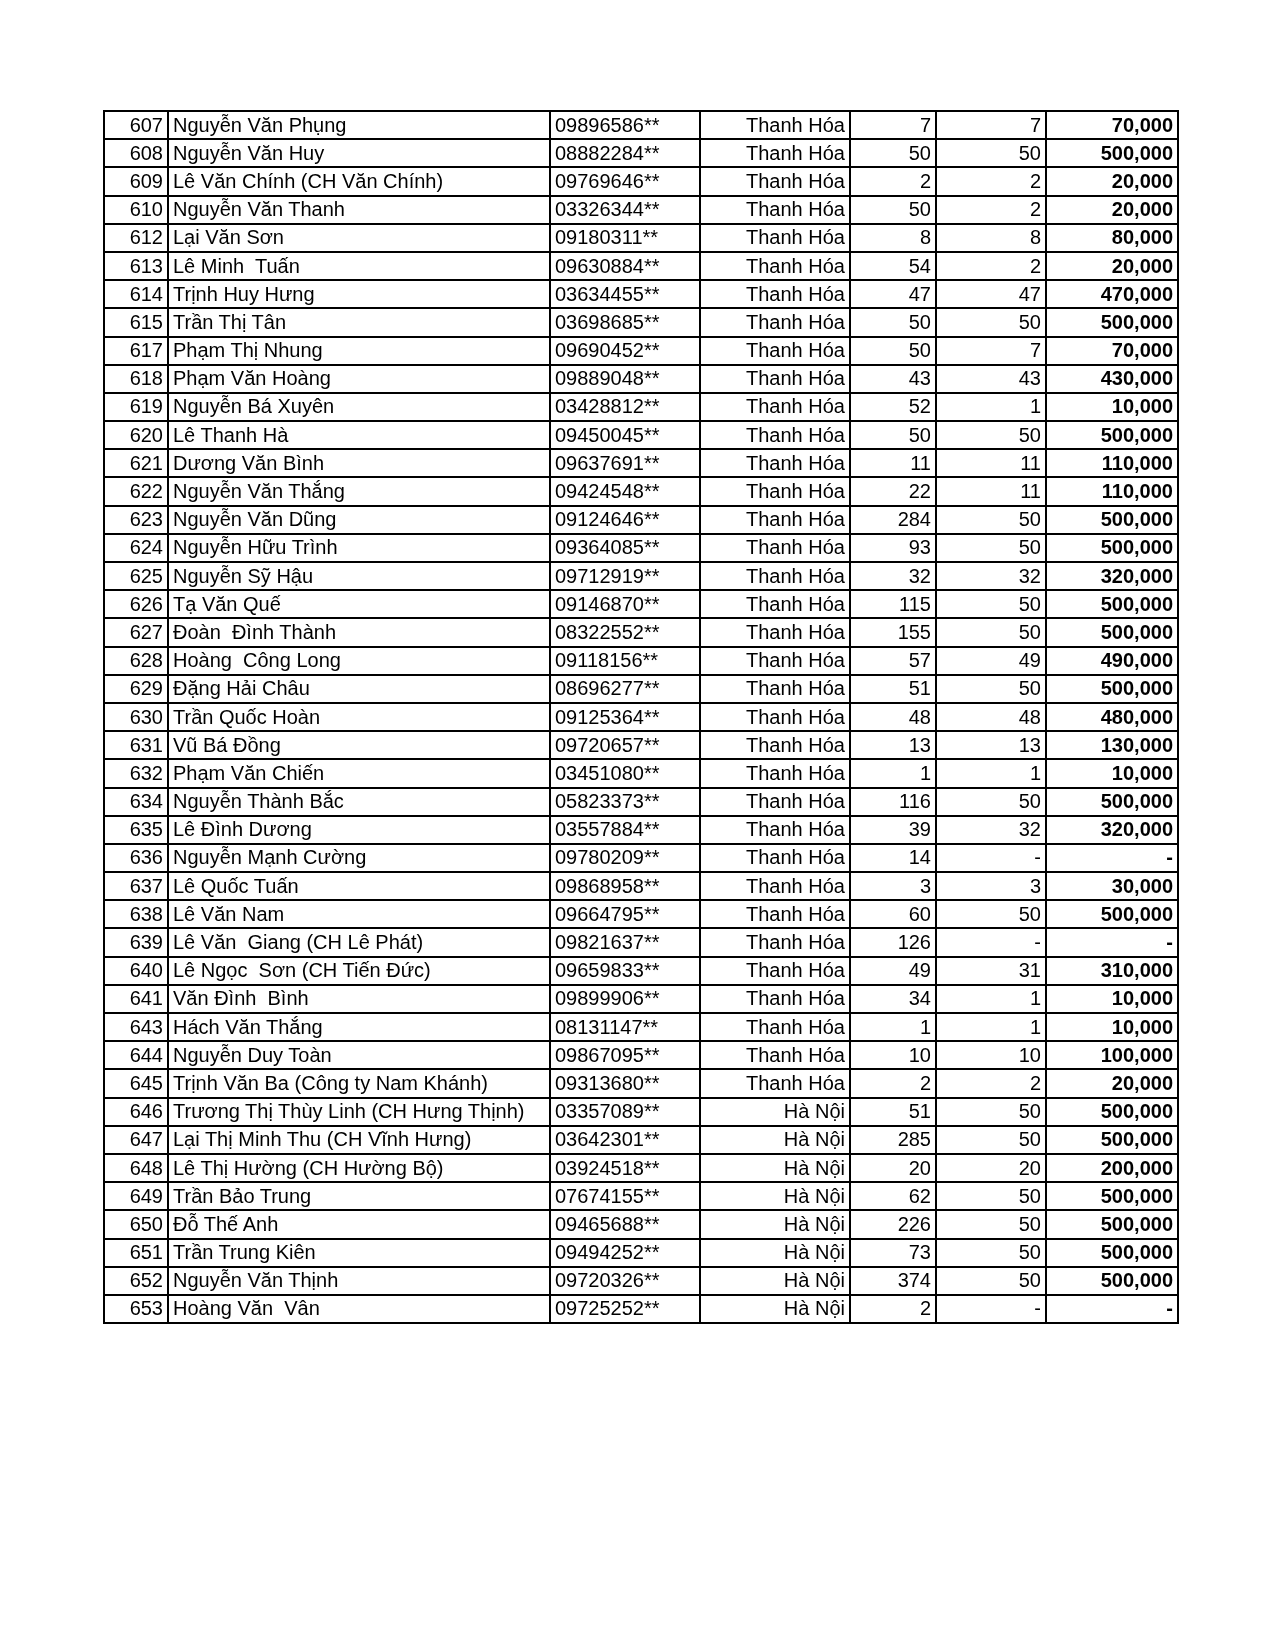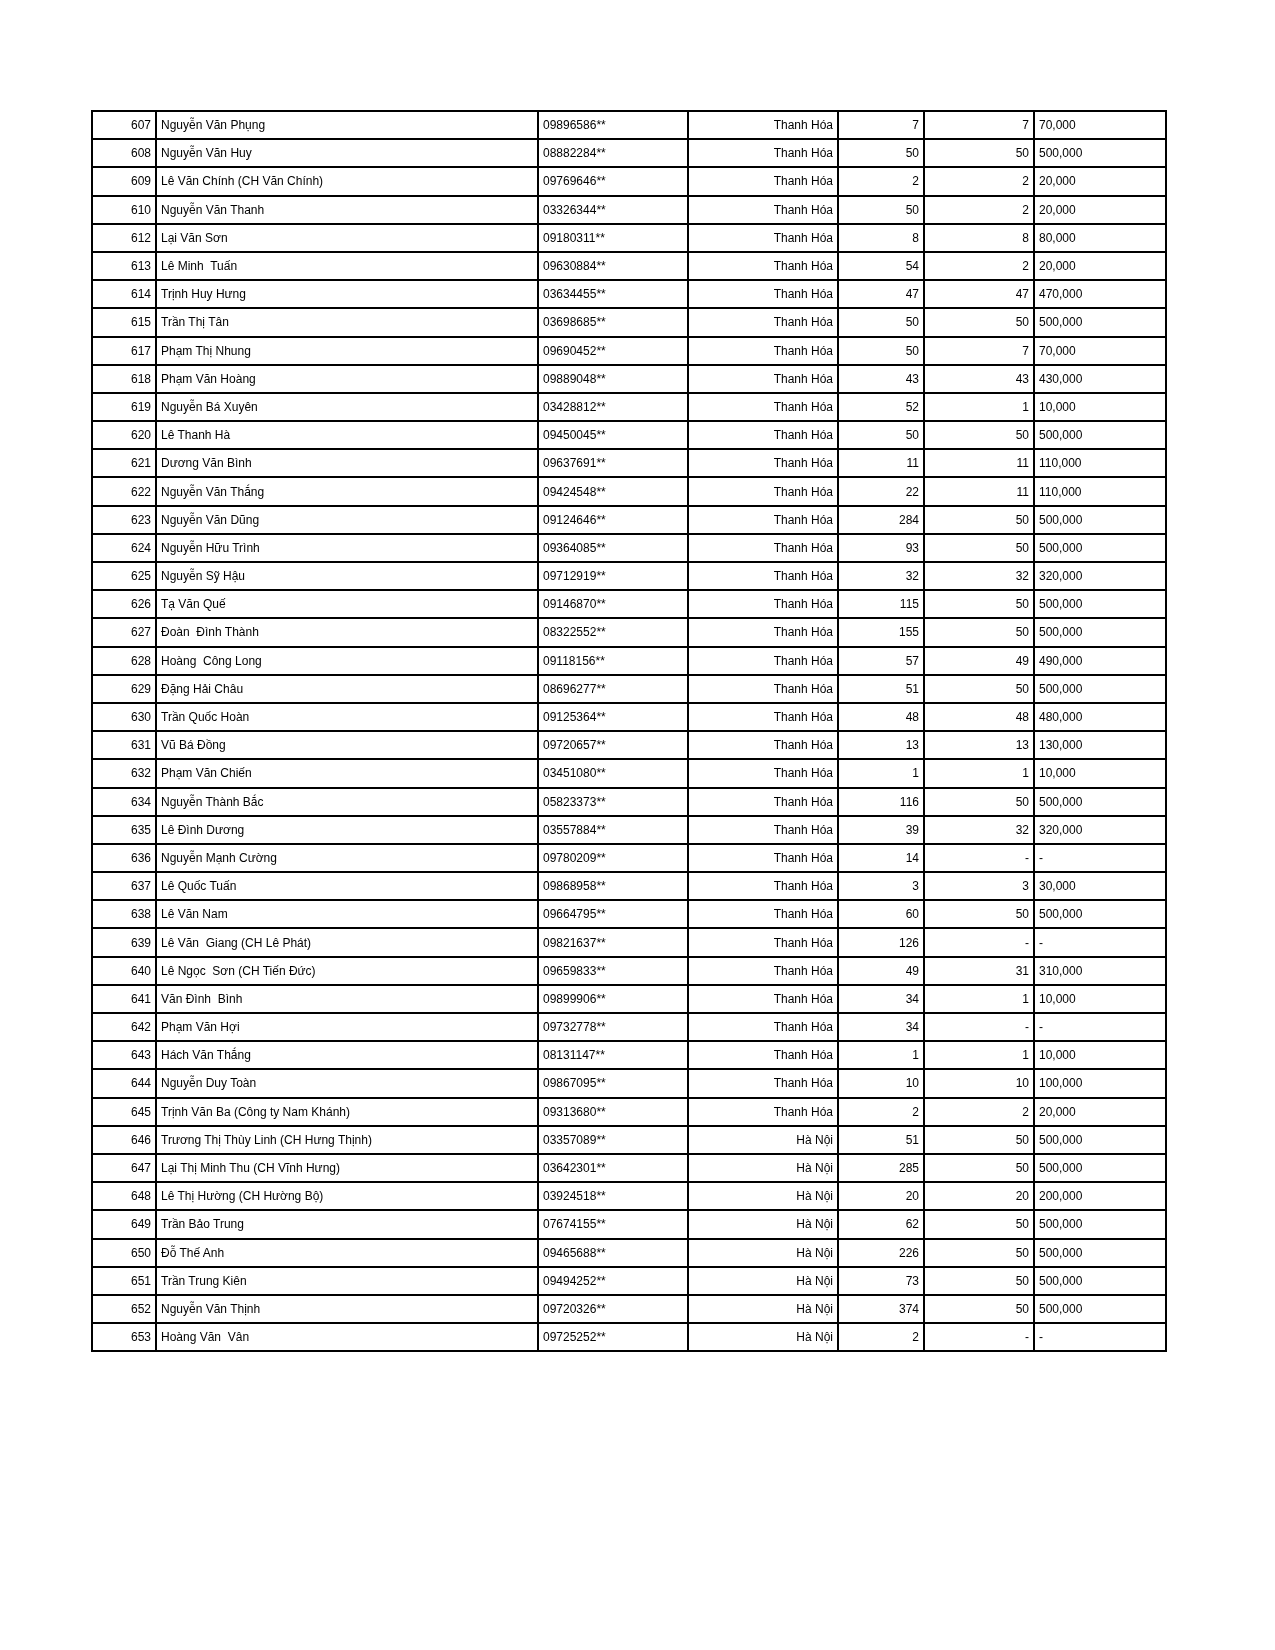--- a/index.html
+++ b/index.html
@@ -13,42 +13,42 @@
     color: #000000;
   }
   .page {
     position: relative;
     width: 1275px;
     height: 1650px;
     background: #ffffff;
   }
   table.donor-table {
     position: absolute;
-    left: 91px;
+    left: 103px;
     top: 110px;
     border-collapse: collapse;
     table-layout: fixed;
-    font-size: 12px;
+    font-size: 20px;
     padding-left: 23px;
   }
   table.donor-table td {
     border: 2.5px solid #000000;
     height: 26.2px;
     padding: 0 4px;
     vertical-align: middle;
     overflow: hidden;
     white-space: pre;
   }
   .col-stt      { width: 54px;  text-align: right; padding-right: 4px; }
   .col-name     { width: 372px; text-align: left;  padding-left: 6px; }
   .col-phone    { width: 140px; text-align: left;  padding-left: 7px; margin-left: 38px; }
   .col-province { width: 140px; text-align: right; }
   .col-qty      { width: 76px;  text-align: right; padding-right: 10px; }
   .col-confirm  { width: 100px; text-align: right; padding-right: 12px; }
-  .col-amount   { width: 122px; padding-right: 10px; }
+  .col-amount   { width: 122px; text-align: right; padding-right: 10px; font-weight: bold; }
   td.dash       { padding-right: 38px; }
 </style>
 </head>
 <body>
 
 <div class="page">
   <table class="donor-table">
     <tbody>
         <tr>
           <td class="col-stt">607</td>
@@ -332,29 +332,20 @@
         <tr>
           <td class="col-stt">641</td>
           <td class="col-name">Văn Đình  Bình</td>
           <td class="col-phone">09899906**</td>
           <td class="col-province">Thanh Hóa</td>
           <td class="col-qty">34</td>
           <td class="col-confirm">1</td>
           <td class="col-amount">10,000</td>
         </tr>
         <tr>
-          <td class="col-stt">642</td>
-          <td class="col-name">Phạm Văn Hợi</td>
-          <td class="col-phone">09732778**</td>
-          <td class="col-province">Thanh Hóa</td>
-          <td class="col-qty">34</td>
-          <td class="col-confirm dash">-</td>
-          <td class="col-amount dash">-</td>
-        </tr>
-        <tr>
           <td class="col-stt">643</td>
           <td class="col-name">Hách Văn Thắng</td>
           <td class="col-phone">08131147**</td>
           <td class="col-province">Thanh Hóa</td>
           <td class="col-qty">1</td>
           <td class="col-confirm">1</td>
           <td class="col-amount">10,000</td>
         </tr>
         <tr>
           <td class="col-stt">644</td>

